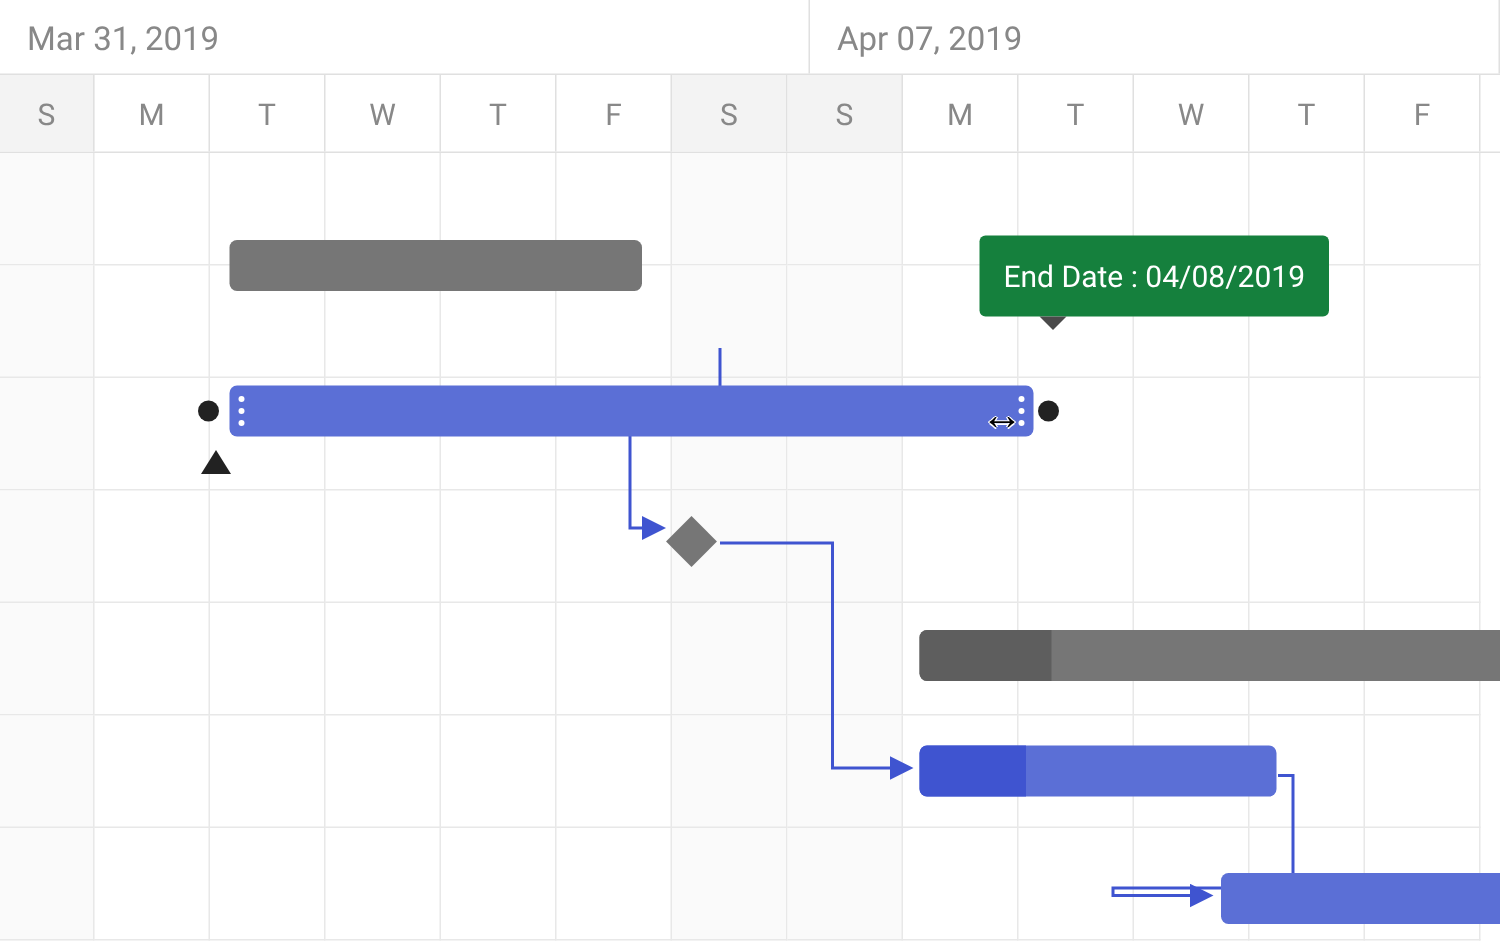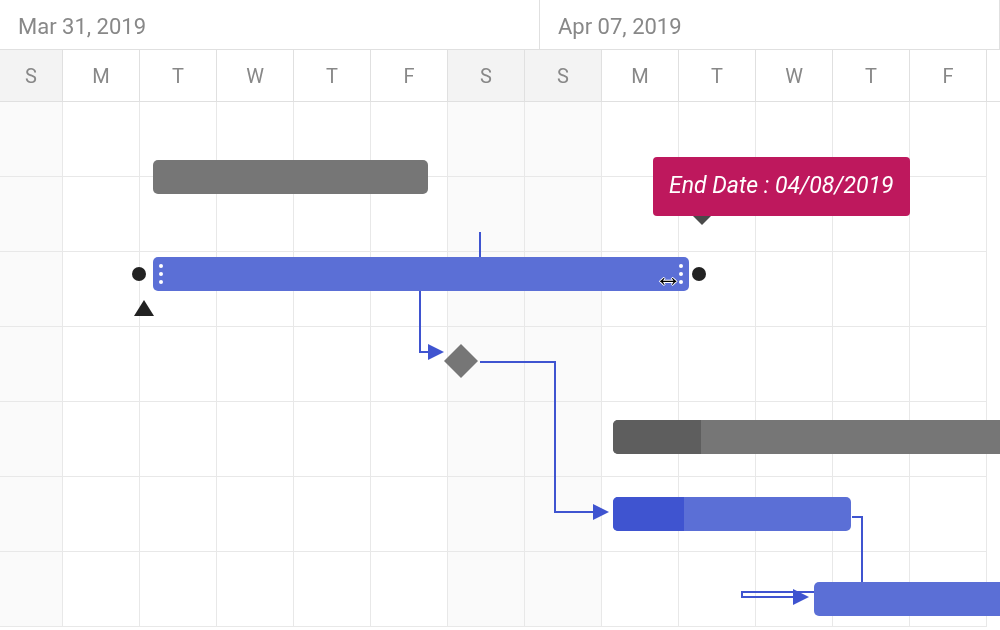--- a/index.html
+++ b/index.html
@@ -150,28 +150,27 @@
       position: absolute;
       font-size: 28px;
       color: #000;
       pointer-events: none;
       text-shadow: -1px 0 #fff, 1px 0 #fff, 0 -1px #fff, 0 1px #fff;
     }
     
     
     .tooltip {
       position: absolute;
-      background: #be185d;
+      background: #15803d;
       color: #fff;
       padding: 12px 16px;
       border-radius: 4px;
-      font-size: 23px;
+      font-size: 20px;
       line-height: 1.5;
       white-space: nowrap;
-      font-style: italic;
     }
     .tooltip::after {
       content: '';
       position: absolute;
       top: 100%;
       left: 40px;
       border: 9px solid transparent;
       border-top-color: #4a4a4a;
     }
   </style>

